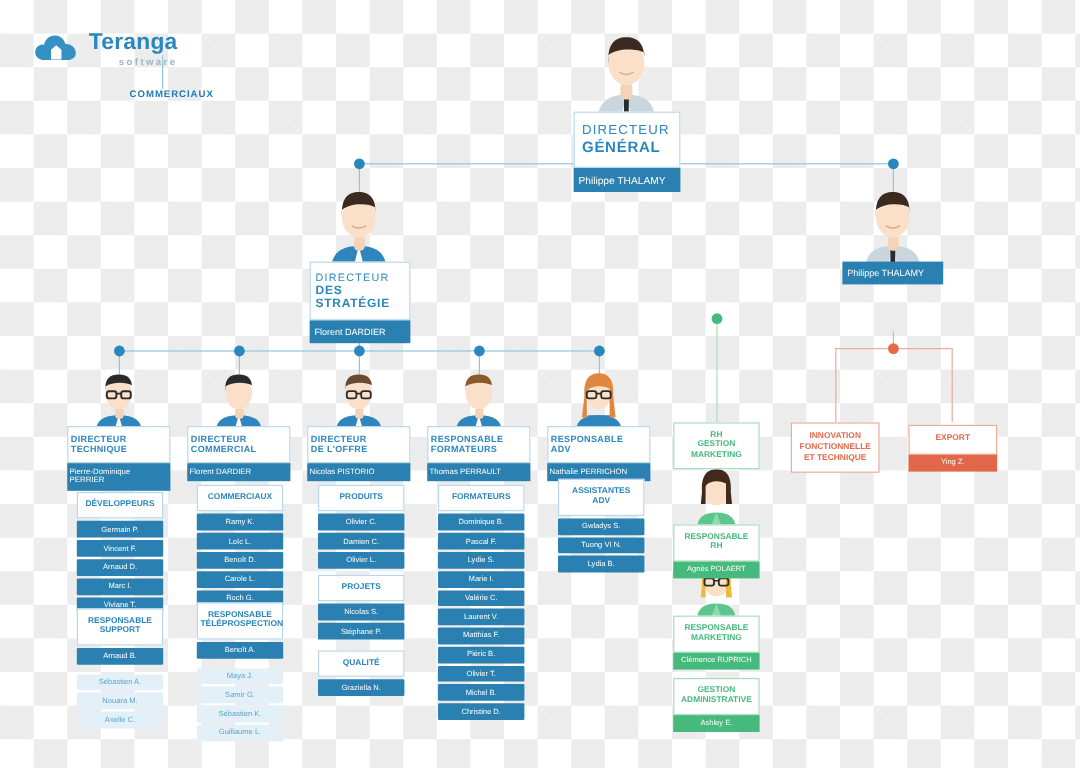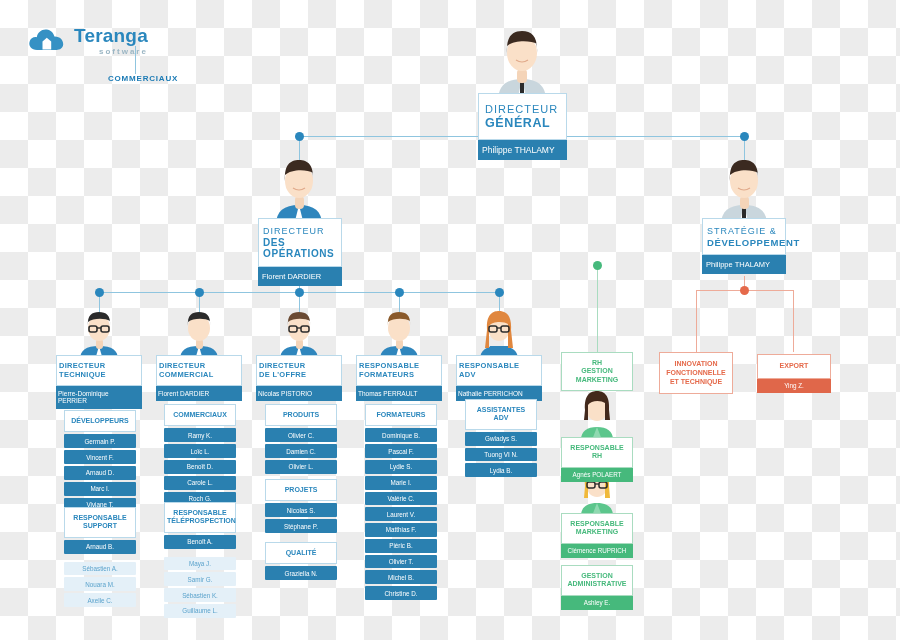--- a/index.html
+++ b/index.html
@@ -248,30 +248,26 @@
     <div class="title">
       <span class="l1">DIRECTEUR</span>
       <span class="l2">GÉNÉRAL</span>
     </div>
     <div class="person">Philippe THALAMY</div>
   </div>
 
   <div class="card exec" style="left:258px;top:218px;width:84px;">
     <div class="title" style="font-size:9px;padding:7px 4px 6px;">
       <span class="l1">DIRECTEUR</span>
-      <span class="l2" style="font-size:10px;">DES OPÉRATIONS</span>
+      <span class="l2" style="font-size:10px;">DES STRATÉGIE</span>
     </div>
     <div class="person" style="font-size:7.5px;">Florent DARDIER</div>
   </div>
 
   <div class="card exec" style="left:702px;top:218px;width:84px;">
-    <div class="title" style="font-size:9px;padding:7px 4px 6px;">
-      <span class="l1">STRATÉGIE &amp;</span>
-      <span class="l2" style="font-size:9.5px;">DÉVELOPPEMENT</span>
-    </div>
     <div class="person" style="font-size:7.5px;">Philippe THALAMY</div>
   </div>
 
   <div class="card head" style="left:56px;top:355px;">
     <div class="title ml">DIRECTEUR<br>TECHNIQUE</div>
     <div class="person ml">Pierre-Dominique<br>PERRIER</div>
   </div>
   <div class="card head" style="left:156px;top:355px;">
     <div class="title ml">DIRECTEUR<br>COMMERCIAL</div>
     <div class="person ml">Florent DARDIER</div>

